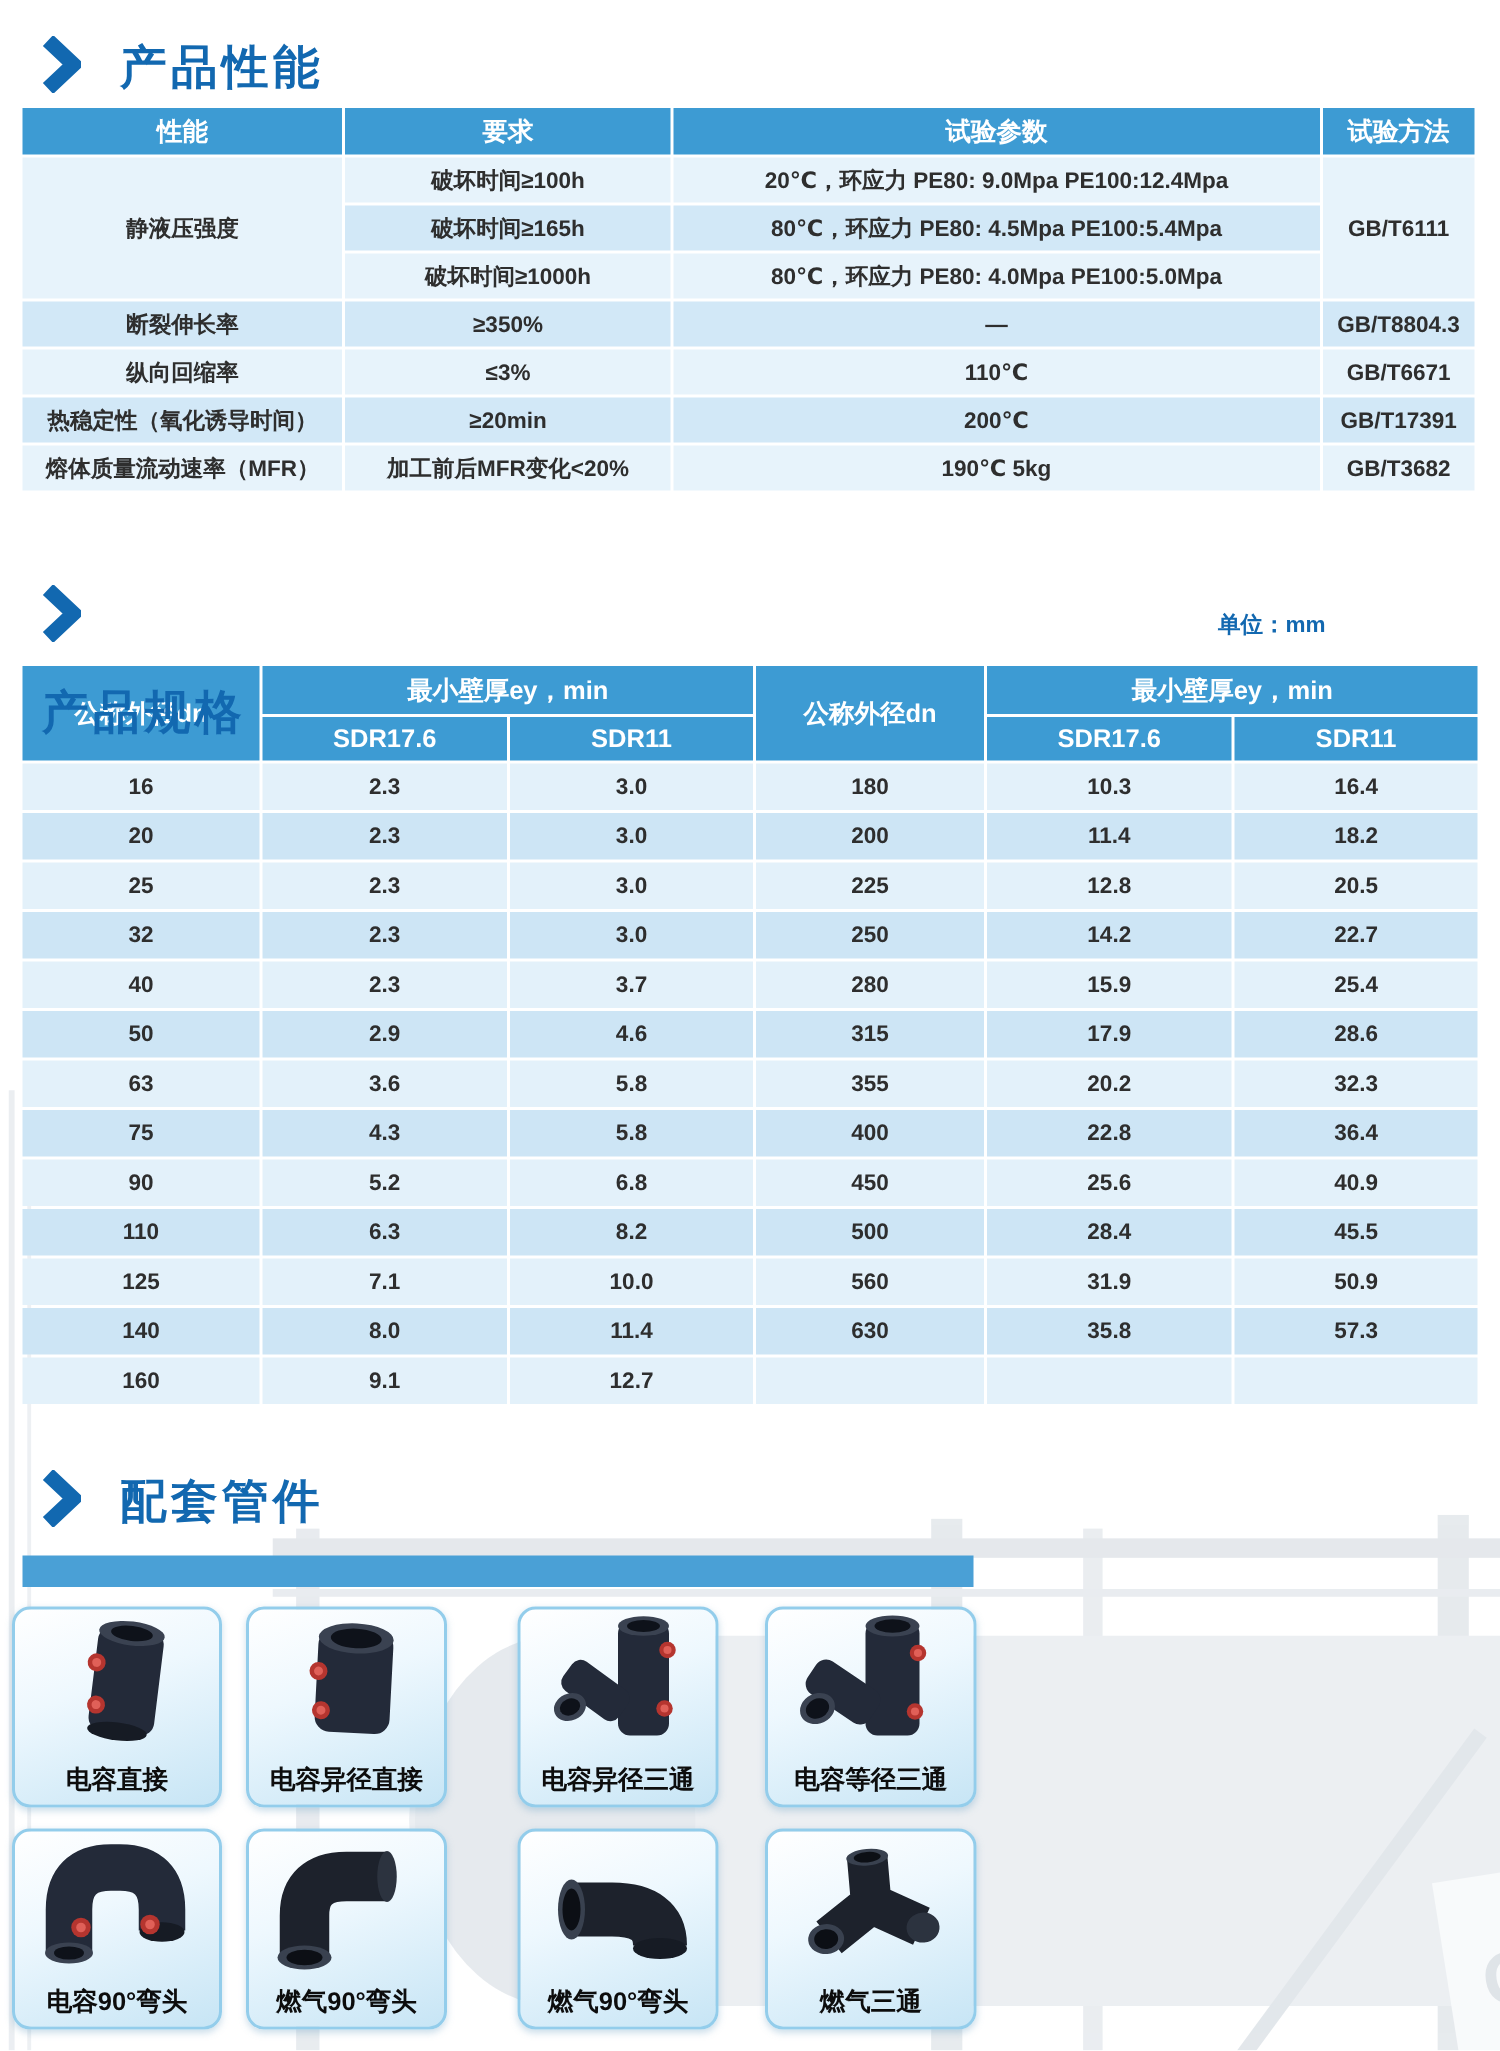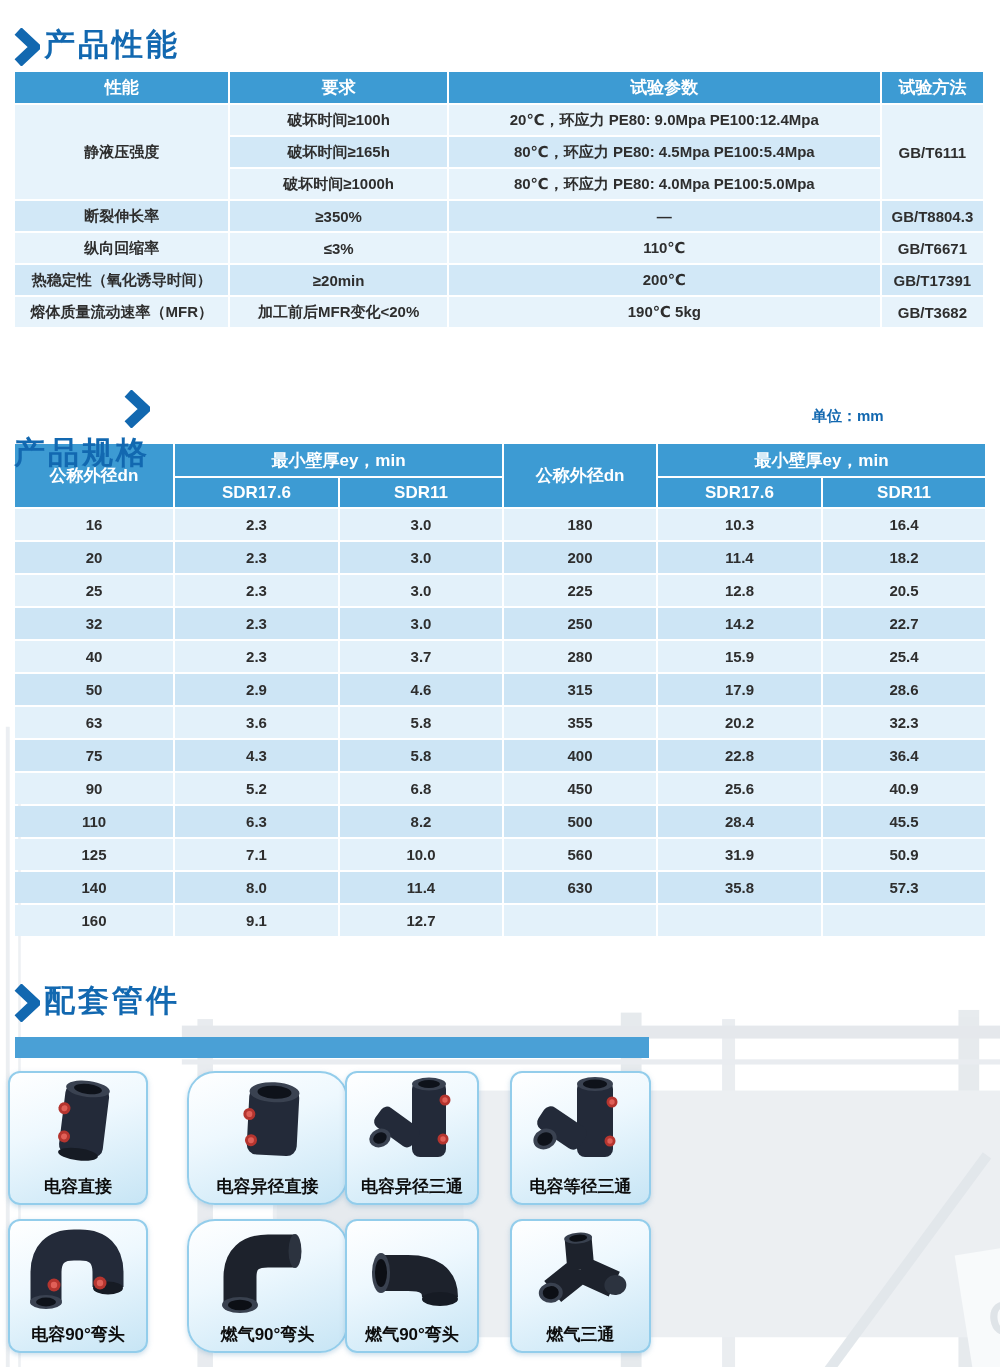--- a/index.html
+++ b/index.html
@@ -1,21 +1,21 @@
 <!DOCTYPE html>
 <html><head>
 <meta charset="utf-8">
 <style>
   html,body{margin:0;padding:0;background:#fff;}
   .page{position:relative;width:1000px;height:1367px;background:#ffffff;overflow:hidden;
         font-family:"Liberation Sans","DejaVu Sans",sans-serif;}
   .bg{position:absolute;top:597px;left:0;z-index:0;}
   .fg{position:absolute;z-index:1;}
 
-  .section-title{position:absolute;left:14px;display:flex;align-items:flex-end;gap:4px;z-index:2;}
+  .section-title{position:absolute;left:28px;display:flex;align-items:flex-start;gap:26px;z-index:2;}
   .section-title .txt{font-size:31px;font-weight:bold;color:#1268b0;letter-spacing:3px;}
   .chev{display:block;}
 
   table{border-collapse:separate;border-spacing:2px;table-layout:fixed;z-index:2;}
   th{background:#3d9bd3;color:#ffffff;font-size:17px;font-weight:bold;text-align:center;}
   td{font-size:15px;font-weight:600;color:#2e2e2e;text-align:center;vertical-align:middle;}
 
   .perf{position:absolute;top:70px;left:13px;width:972px;}
   .perf th{height:29px;}
   .perf td{height:28px;margin-left:35px;}
@@ -38,21 +38,21 @@
   .cards{position:absolute;left:0;width:1000px;height:136px;z-index:2;}
   #cards-row-1{top:1071px;}
   #cards-row-2{top:1219px;}
   .card{position:absolute;top:0;height:134px;box-sizing:border-box;
         border:2px solid #93cdeb;border-radius:12px;
         background:linear-gradient(160deg,#ffffff 0%,#eef8fe 40%,#c7e5f5 100%);
         box-shadow:0 2px 5px rgba(110,160,195,.35);
         display:flex;flex-direction:column;align-items:center;justify-content:flex-end;
         padding-bottom:5px;}
   .card:nth-child(1){left:8px;width:140px;}
-  .card:nth-child(2){left:187px;width:161px;border-radius:28px;}
+  .card:nth-child(2){left:164px;width:134px;}
   .card:nth-child(3){left:345px;width:134px;}
   .card:nth-child(4){left:510px;width:141px;}
   .card .fit{position:absolute;top:2px;left:50%;transform:translateX(-50%);}
   .card .lbl{font-size:17px;font-weight:bold;color:#0d0d0d;white-space:nowrap;}
 </style>
 </head>
 <body>
 
 <div class="page">
 

